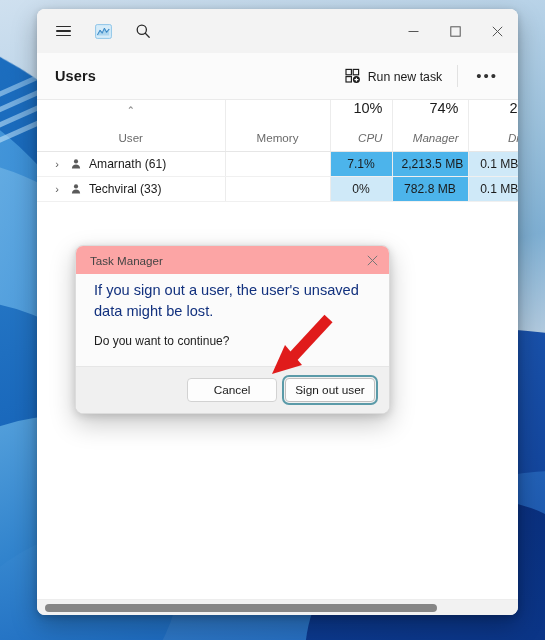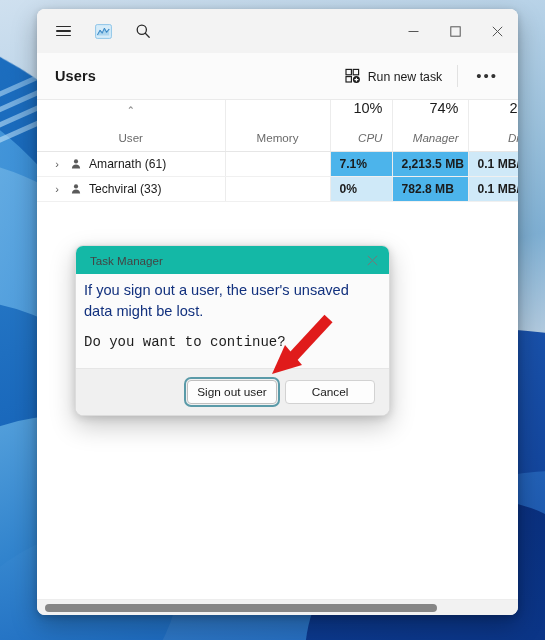--- a/index.html
+++ b/index.html
@@ -231,21 +231,21 @@
   #tbl tbody td {
     height: 25px;
     font-size: 12.1px;
     color: #1b1b1b;
     border-right: 1px solid #ececec;
     border-bottom: 1px solid #f0f0f0;
     padding: 0 9px;
     white-space: nowrap;
     overflow: hidden;
   }
-  td.num { text-align: left; font-weight: bold; }
+  td.num { text-align: center; }
   .cell-user {
     display: flex; align-items: center; gap: 7px;
     padding-left: 5px;
   }
   .expander {
     color: #5a5a5a; font-size: 11px; width: 12px;
     display: inline-block; text-align: center; cursor: pointer;
   }
   .person-ico { display: inline-flex; width: 12px; }
 
@@ -274,45 +274,44 @@
     background: #fbfbfb;
     border: 1px solid #dcdcdc;
     border-radius: 8px;
     box-shadow: 0 10px 26px rgba(0,0,0,.22), 0 2px 8px rgba(0,0,0,.14);
     overflow: hidden;
   }
   #dlg-titlebar {
     height: 28px;
     display: flex; align-items: center;
     padding: 0 6px 0 14px;
-    background: #14b8a6;
+    background: #fca5a5;
   }
   #dlg-title {
     font-size: 11.6px; color: #444; flex: 1;
   }
   #dlg-close {
     width: 22px; height: 22px;
     display: flex; align-items: center; justify-content: center;
     color: #777; cursor: pointer; border-radius: 4px;
   }
 
   #dlg-body {
     background: #fbfbfb;
-    padding: 6px 18px 18px 8px;
+    padding: 6px 18px 18px 18px;
   }
   #dlg-heading {
     font-size: 14.6px;
     line-height: 1.42;
     color: #12317e;
     margin-bottom: 13px;
   }
   #dlg-question {
-    font-size: 14px;
+    font-size: 12px;
     color: #1d1d1d;
-    font-family: Liberation Mono, monospace;
   }
   #dlg-footer {
     background: #f0f0f0;
     border-top: 1px solid #e6e6e6;
     padding: 11px 14px;
     display: flex;
     justify-content: flex-end;
     gap: 8px;
   }
   .dlg-btn {
@@ -517,22 +516,22 @@
           <line x1="0.8" y1="0.8" x2="10.2" y2="10.2" stroke="currentColor" stroke-width="1"></line>
           <line x1="10.2" y1="0.8" x2="0.8" y2="10.2" stroke="currentColor" stroke-width="1"></line>
         </svg>
       </div>
     </div>
     <div id="dlg-body">
       <div id="dlg-heading">If you sign out a user, the user's unsaved data might be lost.</div>
       <div id="dlg-question">Do you want to continue?</div>
     </div>
     <div id="dlg-footer">
+      <button class="dlg-btn" id="cancel-btn">Cancel</button>
       <button class="dlg-btn" id="signout-btn">Sign out user</button>
-      <button class="dlg-btn" id="cancel-btn">Cancel</button>
     </div>
   </div>
 
   <svg id="red-arrow" viewBox="0 0 72 72">
     <path d="M66 4 L34 40 L44 48 L8 64 L16 28 L26 36 L58 0 Z" fill="#e01b1b" opacity="0"></path>
     <g>
       <path d="M64.5 6.5 L26.5 47.5" stroke="#e01b1b" stroke-width="11" stroke-linecap="butt"></path>
       <path d="M8 62 L38 53 L21 33 Z" fill="#e01b1b"></path>
     </g>
   </svg>

